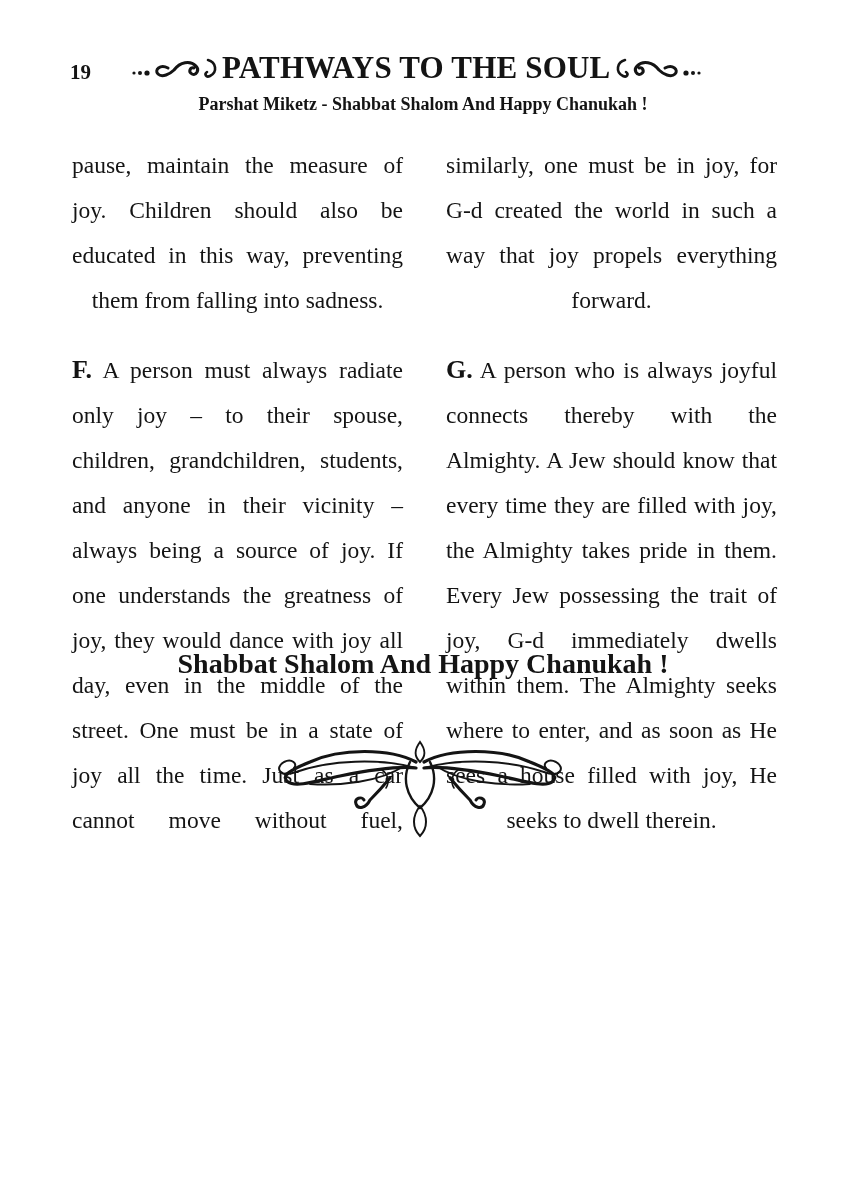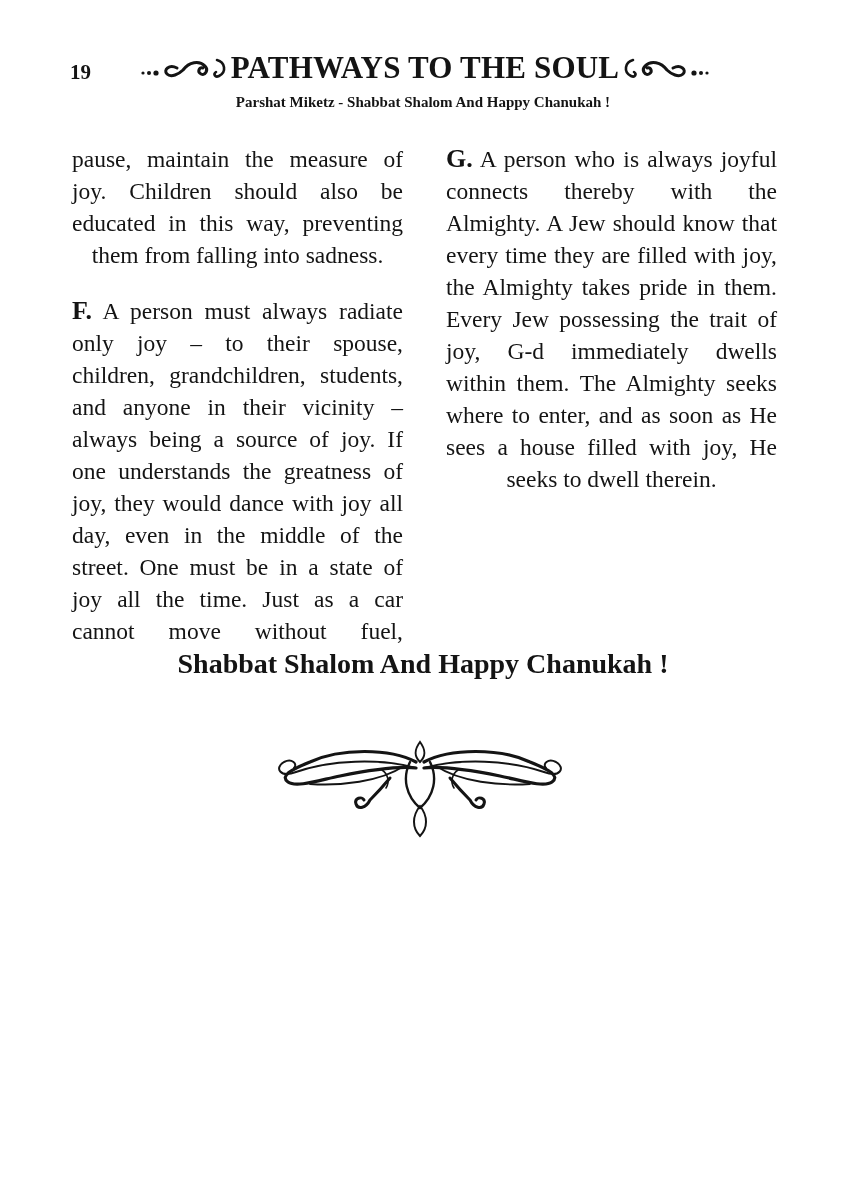--- a/index.html
+++ b/index.html
@@ -1,25 +1,25 @@
 <!DOCTYPE html>
 <html><head>
   <meta charset="utf-8">
   <style>
     html, body { margin: 0; padding: 0; background: #ffffff; }
     body { width: 846px; height: 1200px; position: relative; overflow: hidden;
            font-family: "Liberation Serif", serif; color: #141414; }
     .page-number { position: absolute; left: 70px; top: 60px; font-size: 21px; font-weight: bold; }
     .running-head { position: absolute; left: 130px; top: 48px; width: 590px; height: 40px;
-                    display: flex; align-items: center; justify-content: center; gap: 0; }
+                    display: flex; align-items: center; gap: 0; }
     .running-title { font-size: 31px; font-weight: bold; letter-spacing: 0.2px; white-space: nowrap; }
     .ornament-small { width: 92px; height: 28px; display: block; }
     .subtitle { position: absolute; left: 0; top: 94px; width: 846px; text-align: center;
-                font-size: 15px; font-weight: bold; }
-    .column { position: absolute; width: 331px; font-size: 23.5px; line-height: 32px; }
+                font-size: 18px; font-weight: bold; }
+    .column { position: absolute; width: 331px; font-size: 23.5px; line-height: 45px; }
     .col-left { left: 72px; }
     .col-right { left: 446px; }
     .para { margin: 0; text-align: justify; text-align-last: center; hyphens: none; }
     .para + .para { margin-top: 24px; }
     .lead-letter { font-weight: bold; font-size: 26px; }
     .closing { position: absolute; left: 0; top: 648px; width: 846px; text-align: center;
                font-size: 28px; font-weight: bold; }
     .fleuron { position: absolute; left: 270px; top: 738px; width: 300px; height: 100px; }
   </style>
 </head>
@@ -51,20 +51,21 @@
 
   <div class="column col-left" style="top: 143px;">
     <p class="para">pause, maintain the measure of joy. Children should also be educated in this way, preventing them from falling into sadness.</p>
     <p class="para" style="text-align-last: justify;">
       <span class="lead-letter">F.</span>
       <span>A person must always radiate only joy – to their spouse, children, grandchildren, students, and anyone in their vicinity – always being a source of joy. If one understands the greatness of joy, they would dance with joy all day, even in the middle of the street. One must be in a state of joy all the time. Just as a car cannot move without fuel,</span>
     </p>
   </div>
 
   <div class="column col-right" style="top: 143px;">
+    <p class="para">similarly, one must be in joy, for G-d created the world in such a way that joy propels everything forward.</p>
     <p class="para">
       <span class="lead-letter">G.</span>
       <span>A person who is always joyful connects thereby with the Almighty. A Jew should know that every time they are filled with joy, the Almighty takes pride in them. Every Jew possessing the trait of joy, G-d immediately dwells within them. The Almighty seeks where to enter, and as soon as He sees a house filled with joy, He seeks to dwell therein.</span>
     </p>
   </div>
 
   <div class="closing">Shabbat Shalom And Happy Chanukah !</div>
 
   <svg class="fleuron" viewBox="0 0 300 100">
     <g fill="none" stroke="#141414" stroke-linecap="round">

